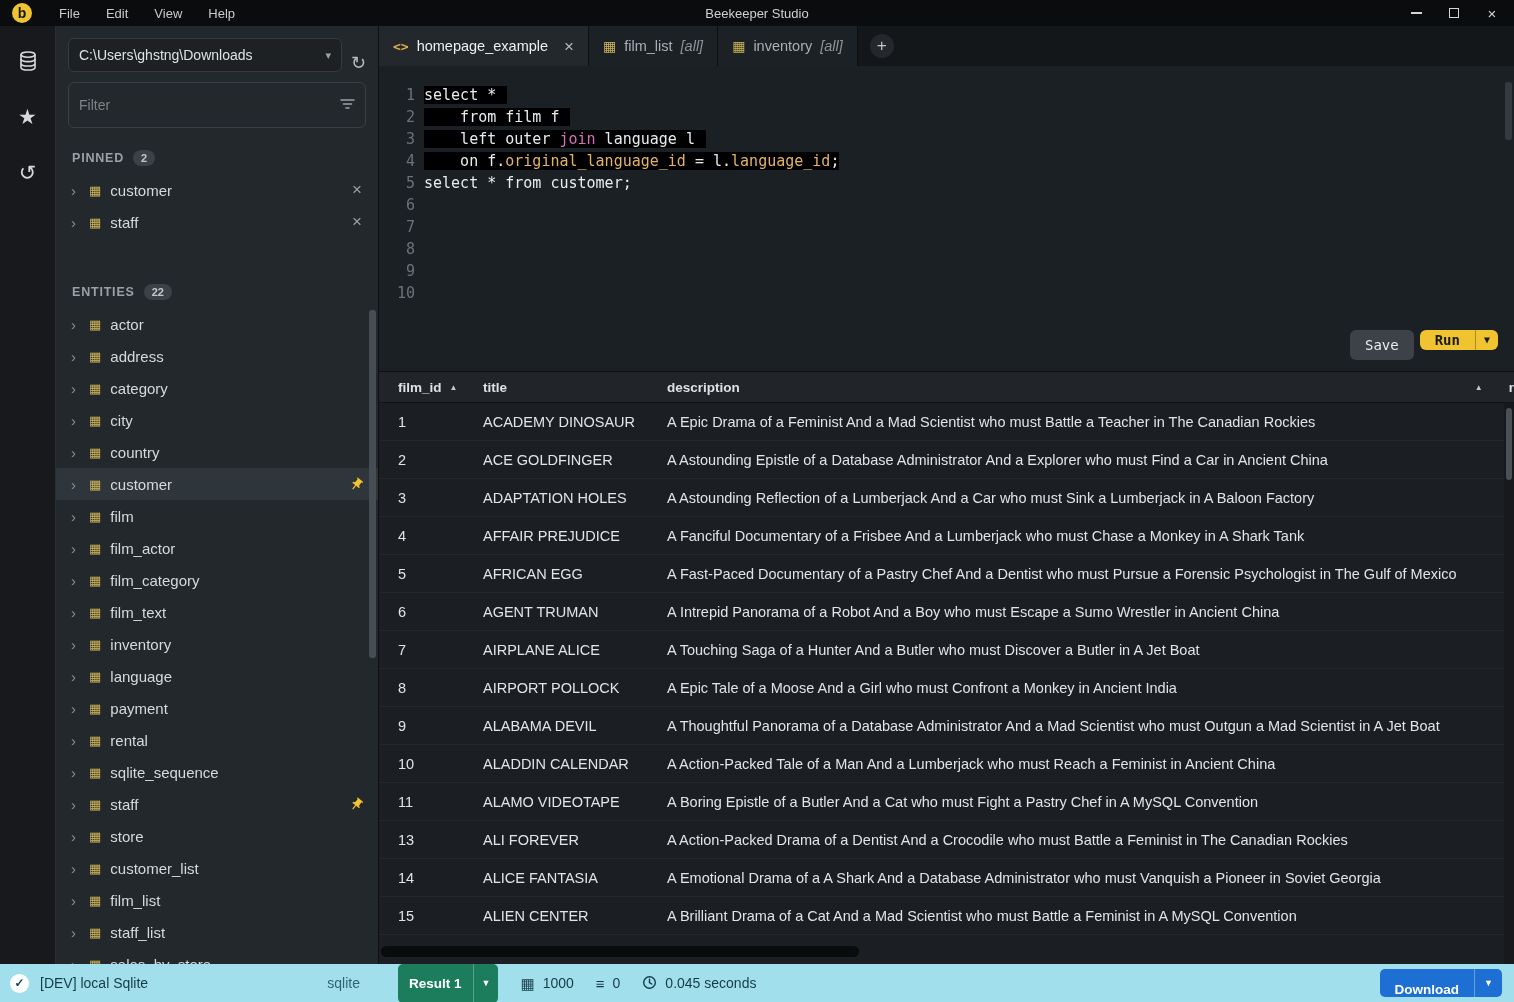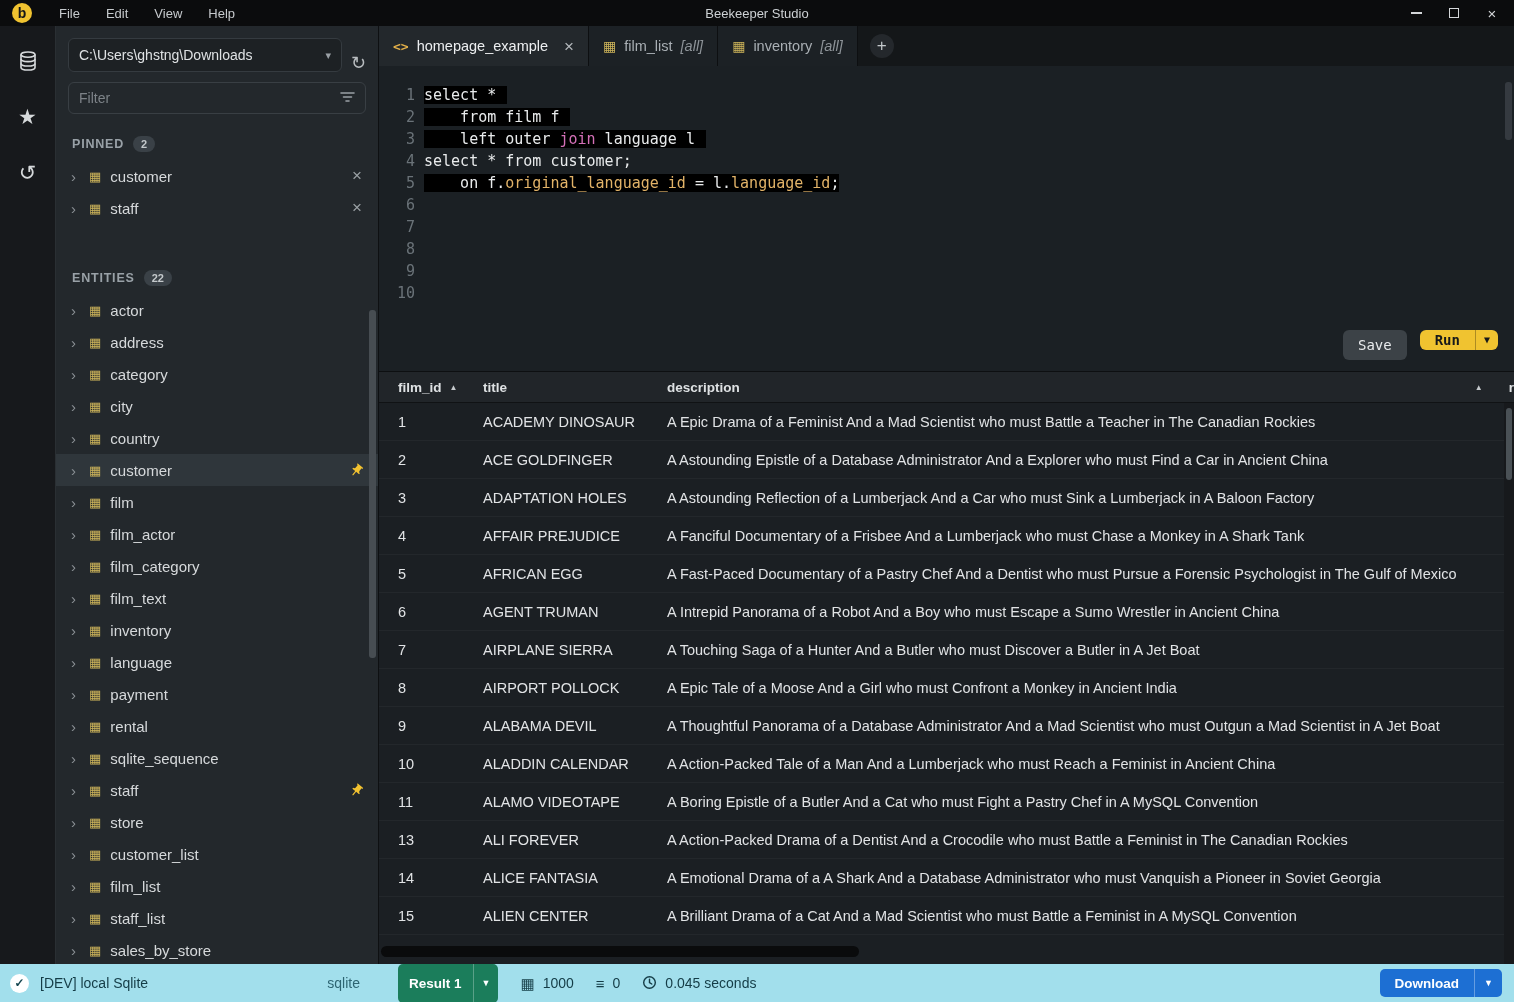--- a/index.html
+++ b/index.html
@@ -32,21 +32,21 @@
 
   .sidebar{width:323px;background:#23282c;display:flex;flex-direction:column;
     position:relative;flex:none;overflow:hidden;border-left:1px solid #2a2f33}
   .conn-row{display:flex;align-items:flex-end;gap:9px;margin:12px 12px 0 12px}
   .conn-select{flex:1;height:34px;background:#1d2124;border:1px solid #353b40;
     border-radius:6px;display:flex;align-items:center;padding:0 10px;color:#dfe2e4;
     font-size:14px;min-width:0}
   .conn-text{flex:1;white-space:nowrap;overflow:hidden}
   .caret{color:#9aa0a5;font-size:11px;margin-left:6px}
   .refresh{color:#b8bcbf;font-size:18px;line-height:1}
-  .filter-row{margin:10px 12px 2px 12px;height:32px;border:1px solid #393f44;
+  .filter-row{margin:10px 12px 2px 12px;height:46px;border:1px solid #393f44;
     border-radius:6px;display:flex;align-items:center;padding:0 10px}
   .filter-input{flex:1;background:transparent;border:none;outline:none;color:#d6d9db;
     font-size:14px;font-family:"Liberation Sans",sans-serif}
   .filter-input::placeholder{color:#7d8388}
   .section-h{display:flex;align-items:center;padding:20px 16px 8px 16px;
     color:#99a1a7;font-size:12.5px;font-weight:bold;letter-spacing:.8px}
   .section-h.ent{padding-top:46px}
   .badge{background:#3a4147;color:#c3c8cb;border-radius:9px;padding:2px 8px;
     font-size:11px;font-weight:bold;margin-left:9px;letter-spacing:0}
   .side-item{height:32px;display:flex;align-items:center;gap:9px;
@@ -83,21 +83,21 @@
   .gutter{width:36px;text-align:right;color:#6a7278;flex:none}
   .gutter div{height:22px}
   .code{padding-left:9px;color:#e9ebec}
   .code-line{height:22px;white-space:pre}
   .sel{background:#000000}
   .sel.trail{padding-right:11px}
   .tk-pink{color:#d470b8}
   .tk-gold{color:#e2b368}
   .ed-scroll{position:absolute;right:2px;top:16px;width:7px;height:58px;
     background:#3a4045;border-radius:3px;opacity:.85}
-  .editor-actions{position:absolute;right:16px;bottom:11px;display:flex;gap:13px}
+  .editor-actions{position:absolute;right:16px;bottom:11px;display:flex;gap:6px}
   .btn-save{background:#3c4247;color:#e9ebed;border-radius:6px;height:30px;
     padding:0 15px;font-size:14px;display:flex;align-items:center}
   .btn-run{background:#f0c330;color:#16181a;border-radius:6px;height:20px;
     display:flex;align-items:center;font-weight:bold;font-size:14px}
   .run-main{padding:0 15px}
   .run-caret{border-left:1px solid rgba(0,0,0,.28);padding:0 8px;font-size:10px;
     height:100%;display:flex;align-items:center}
 
   
   .results{flex:1;position:relative;border-top:1px solid #0d0f11;display:flex;
@@ -133,21 +133,21 @@
   .sb-dbtype{margin-left:auto;color:#2e6572}
   .sb-main{flex:1;display:flex;align-items:center;gap:22px;padding-left:20px}
   .btn-result{background:#1b7d5b;color:#fff;border-radius:5px;height:39px;
     display:flex;align-items:center;font-size:13.5px;font-weight:bold}
   .rm{padding:0 11px}
   .rc{padding:0 8px;font-size:9px;border-left:1px solid rgba(255,255,255,.28);
     height:100%;display:flex;align-items:center}
   .sb-stat{display:flex;align-items:center;gap:8px}
   .sb-ico{font-size:15px;line-height:1}
   .btn-download{margin-left:auto;margin-right:12px;background:#1d6fd3;color:#fff;
-    border-radius:5px;height:28px;display:flex;align-items:center;font-weight:bold;
+    border-radius:5px;height:28px;display:flex;align-items:flex-end;font-weight:bold;
     font-size:13.5px}
   .dm{padding:0 15px}
   .dc{padding:0 9px;font-size:9px;border-left:1px solid rgba(255,255,255,.32);
     height:100%;display:flex;align-items:center}
 </style>
 </head>
 <body>
 
 <div class="titlebar">
   <div class="logo">
@@ -377,22 +377,22 @@
           <div>6</div>
           <div>7</div>
           <div>8</div>
           <div>9</div>
           <div>10</div>
         </div>
       <div class="code">
           <div class="code-line"><span class="sel trail"><span>select *</span></span></div>
           <div class="code-line"><span class="sel trail"><span>    from film f</span></span></div>
           <div class="code-line"><span class="sel trail"><span>    left outer </span><span class="tk-pink">join</span><span> language l</span></span></div>
+          <div class="code-line"><span class="sel"><span>    on f.</span><span class="tk-gold">original_language_id</span><span> = l.</span><span class="tk-gold">language_id</span><span>;</span></span></div>
           <div class="code-line"><span>select * from customer;</span></div>
-          <div class="code-line"><span class="sel"><span>    on f.</span><span class="tk-gold">original_language_id</span><span> = l.</span><span class="tk-gold">language_id</span><span>;</span></span></div>
           <div class="code-line"></div>
           <div class="code-line"></div>
           <div class="code-line"></div>
           <div class="code-line"></div>
           <div class="code-line"></div>
         </div>
       <div class="ed-scroll"></div>
       <div class="editor-actions">
         <div class="btn-save">Save</div>
         <div class="btn-run">
@@ -446,21 +446,21 @@
             <div class="td c1">AFRICAN EGG</div>
             <div class="td c2">A Fast-Paced Documentary of a Pastry Chef And a Dentist who must Pursue a Forensic Psychologist in The Gulf of Mexico</div>
           </div>
           <div class="tr">
             <div class="td c0">6</div>
             <div class="td c1">AGENT TRUMAN</div>
             <div class="td c2">A Intrepid Panorama of a Robot And a Boy who must Escape a Sumo Wrestler in Ancient China</div>
           </div>
           <div class="tr">
             <div class="td c0">7</div>
-            <div class="td c1">AIRPLANE SIERRA</div>
+            <div class="td c1">AIRPLANE ALICE</div>
             <div class="td c2">A Touching Saga of a Hunter And a Butler who must Discover a Butler in A Jet Boat</div>
           </div>
           <div class="tr">
             <div class="td c0">8</div>
             <div class="td c1">AIRPORT POLLOCK</div>
             <div class="td c2">A Epic Tale of a Moose And a Girl who must Confront a Monkey in Ancient India</div>
           </div>
           <div class="tr">
             <div class="td c0">9</div>
             <div class="td c1">ALABAMA DEVIL</div>

